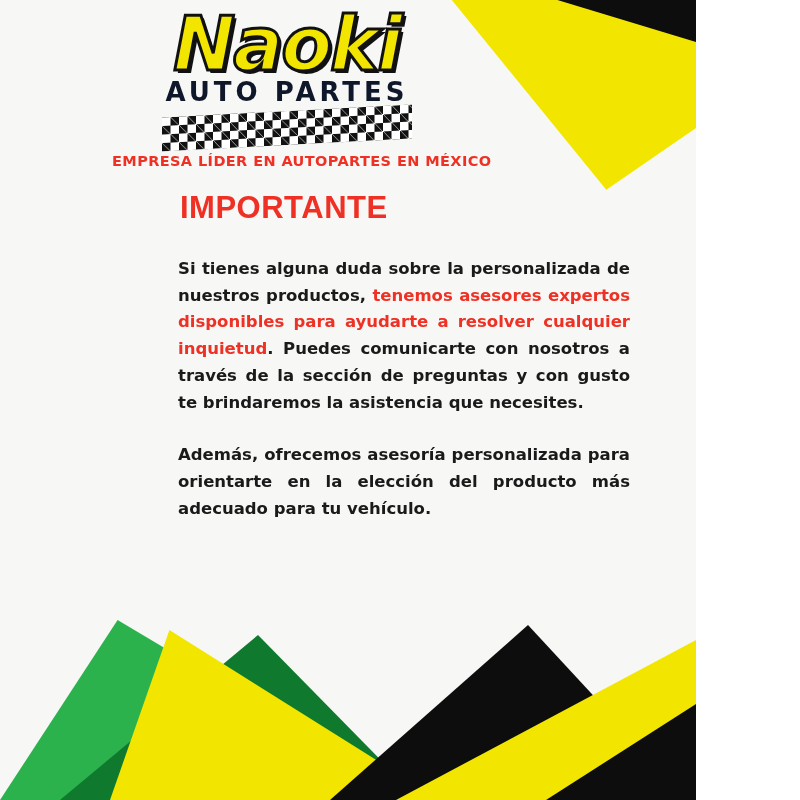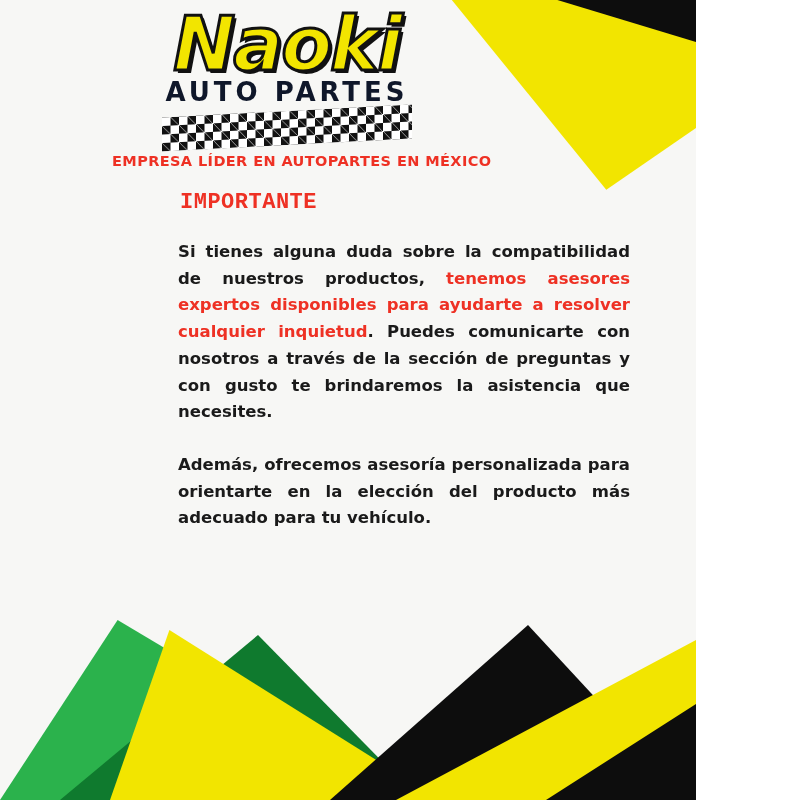--- a/index.html
+++ b/index.html
@@ -130,27 +130,27 @@
     text-align: right;
   }
 
   
   .content {
     position: absolute;
     top: 190px; left: 178px;
     width: 452px;
   }
   .heading {
-    font-family: Liberation Mono, monospace;
-    font-size: 22px;
+    font-family: Liberation Sans, sans-serif;
+    font-size: 31px;
     font-weight: 700;
     color: #ee3124;
     letter-spacing: 0.5px;
     margin-left: 2px;
-    margin-bottom: 24px;
+    margin-bottom: 30px;
   }
   .para {
     font-family: "DejaVu Sans", sans-serif;
     font-size: 16.5px;
     font-weight: 700;
     color: #1a1a1a;
     line-height: 1.62;
     text-align: justify;
     margin-bottom: 26px;
   }
@@ -177,18 +177,18 @@
     <div class="logo-naoki">Naoki</div>
     <div class="logo-sub">AUTO PARTES</div>
     <div class="checker"></div>
     <div class="tagline">EMPRESA LÍDER  EN AUTOPARTES EN MÉXICO</div>
   </div>
 
   <div class="content">
     <div class="heading">IMPORTANTE</div>
 
 
-    <p class="para"><span>Si tienes alguna duda sobre la compatibilidad de nuestros productos, </span><span class="hl">tenemos asesores expertos disponibles para ayudarte a resolver cualquier inquietud</span><span>. Puedes comunicarte con nosotros a través de la sección de preguntas y con gusto te brindaremos la asistencia que necesites.</span></p>
+    <p class="para"><span>Si tienes alguna duda sobre la personalizada de nuestros productos, </span><span class="hl">tenemos asesores expertos disponibles para ayudarte a resolver cualquier inquietud</span><span>. Puedes comunicarte con nosotros a través de la sección de preguntas y con gusto te brindaremos la asistencia que necesites.</span></p>
 
     <p class="para">Además, ofrecemos asesoría personalizada para orientarte en la elección del producto más adecuado para tu vehículo.</p>
   </div>
 
 </div>
 
 </body></html>

